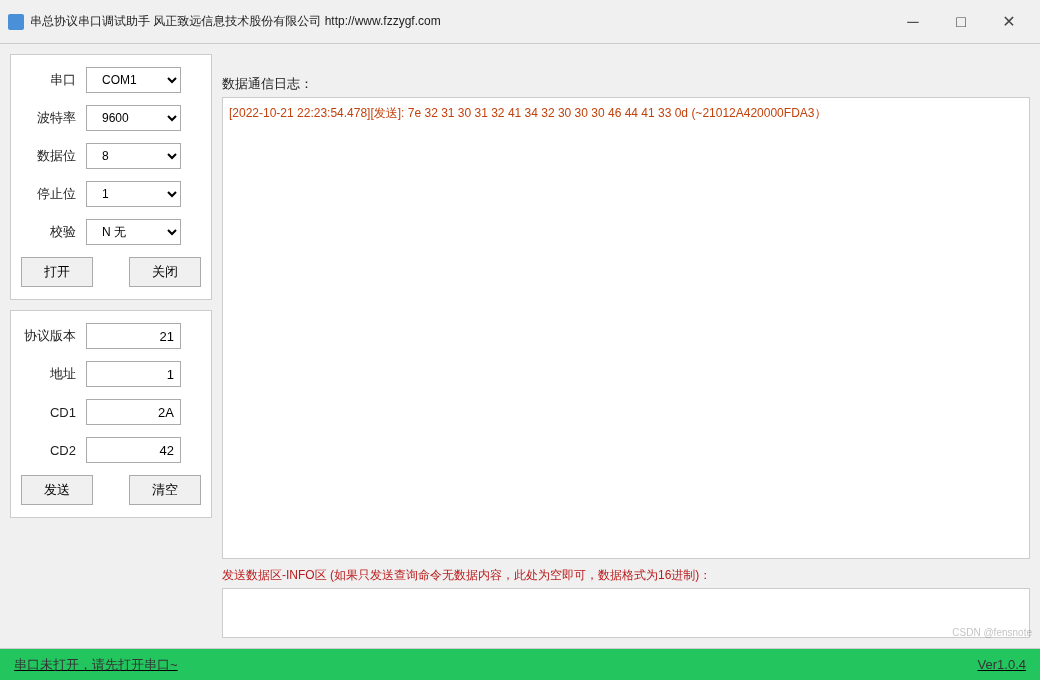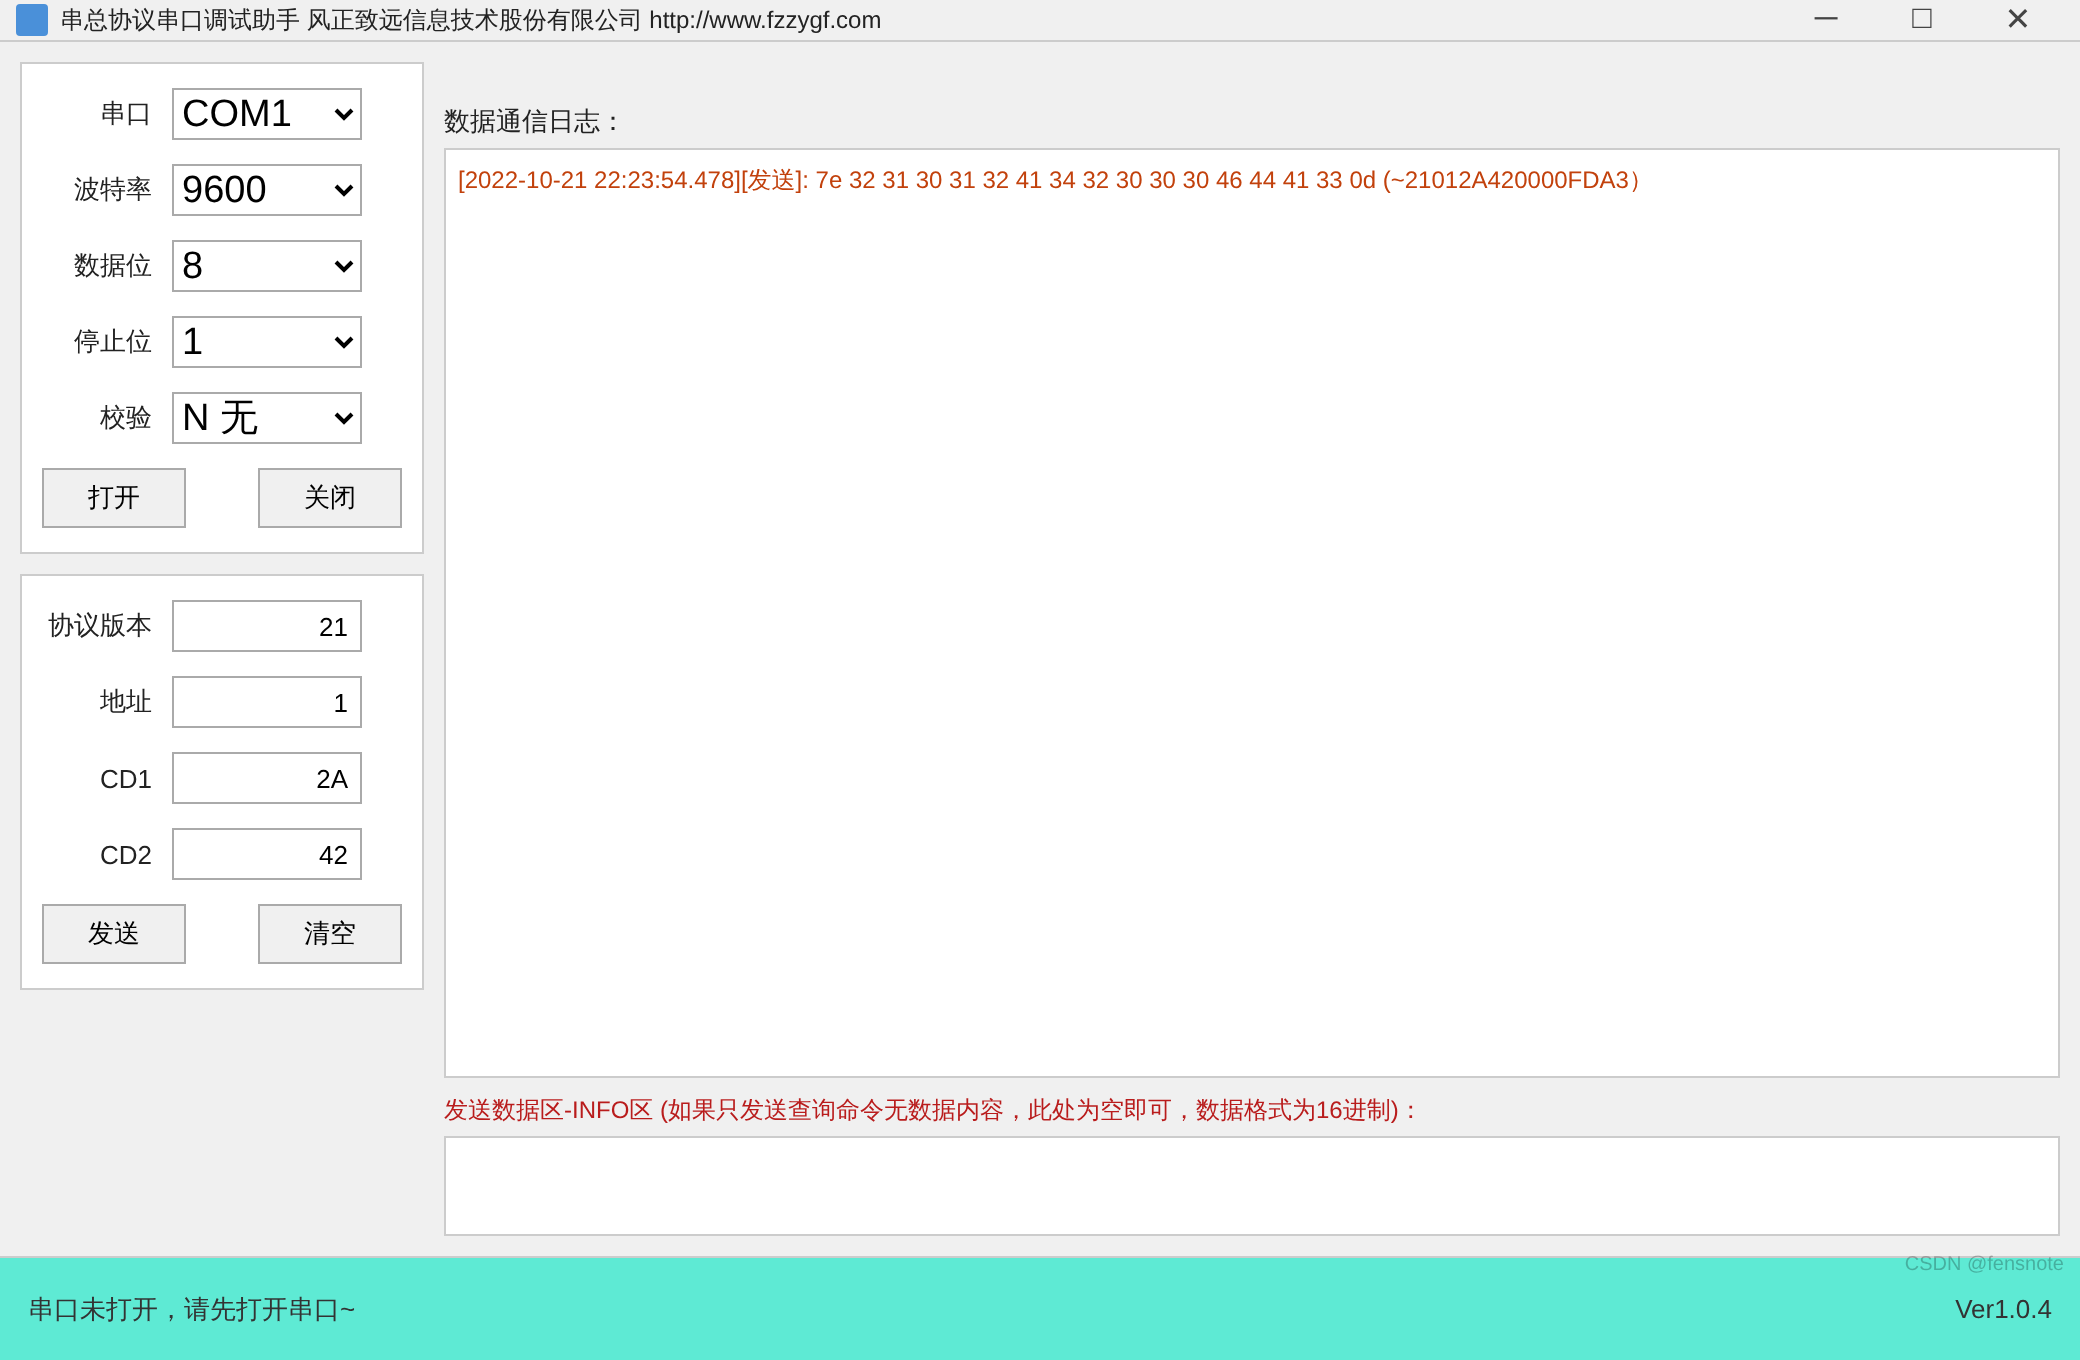--- a/index.html
+++ b/index.html
@@ -10,21 +10,21 @@
       width: 1040px;
       height: 680px;
       overflow: hidden;
       display: flex;
       flex-direction: column;
     }
 
     
     .title-bar {
       background: #f0f0f0;
-      height: 21px;
+      height: 44px;
       display: flex;
       align-items: center;
       padding: 0 8px;
       border-bottom: 1px solid #ccc;
       user-select: none;
     }
     .title-bar-icon {
       width: 16px;
       height: 16px;
       margin-right: 6px;
@@ -90,24 +90,24 @@
       margin-right: 10px;
       color: #222;
       font-size: 13px;
     }
 
     .form-select {
       width: 95px;
       height: 26px;
       border: 1px solid #aaa;
       background: #fff;
-      font-size: 19px;
+      font-size: 12px;
       font-family: inherit;
       cursor: pointer;
-      padding: 0 0;
+      padding: 0 11px;
       appearance: auto;
     }
 
     .form-input {
       width: 95px;
       height: 26px;
       border: 1px solid #aaa;
       background: #fff;
       font-size: 13px;
       font-family: inherit;
@@ -183,27 +183,28 @@
 
     .info-input-box {
       border: 1px solid #ccc;
       background: #fff;
       height: 50px;
       padding: 4px;
     }
 
     
     .status-bar {
-      height: 52px;
-      background: #5eead4;
+      height: 32px;
+      background: #22c55e;
       border-top: 1px solid #ccc;
       display: flex;
       align-items: center;
       padding: 0 14px;
       justify-content: space-between;
+      text-decoration: underline;
     }
 
     .status-text {
       font-size: 13px;
       color: #333;
     }
 
     .version-text {
       font-size: 13px;
       color: #333;

